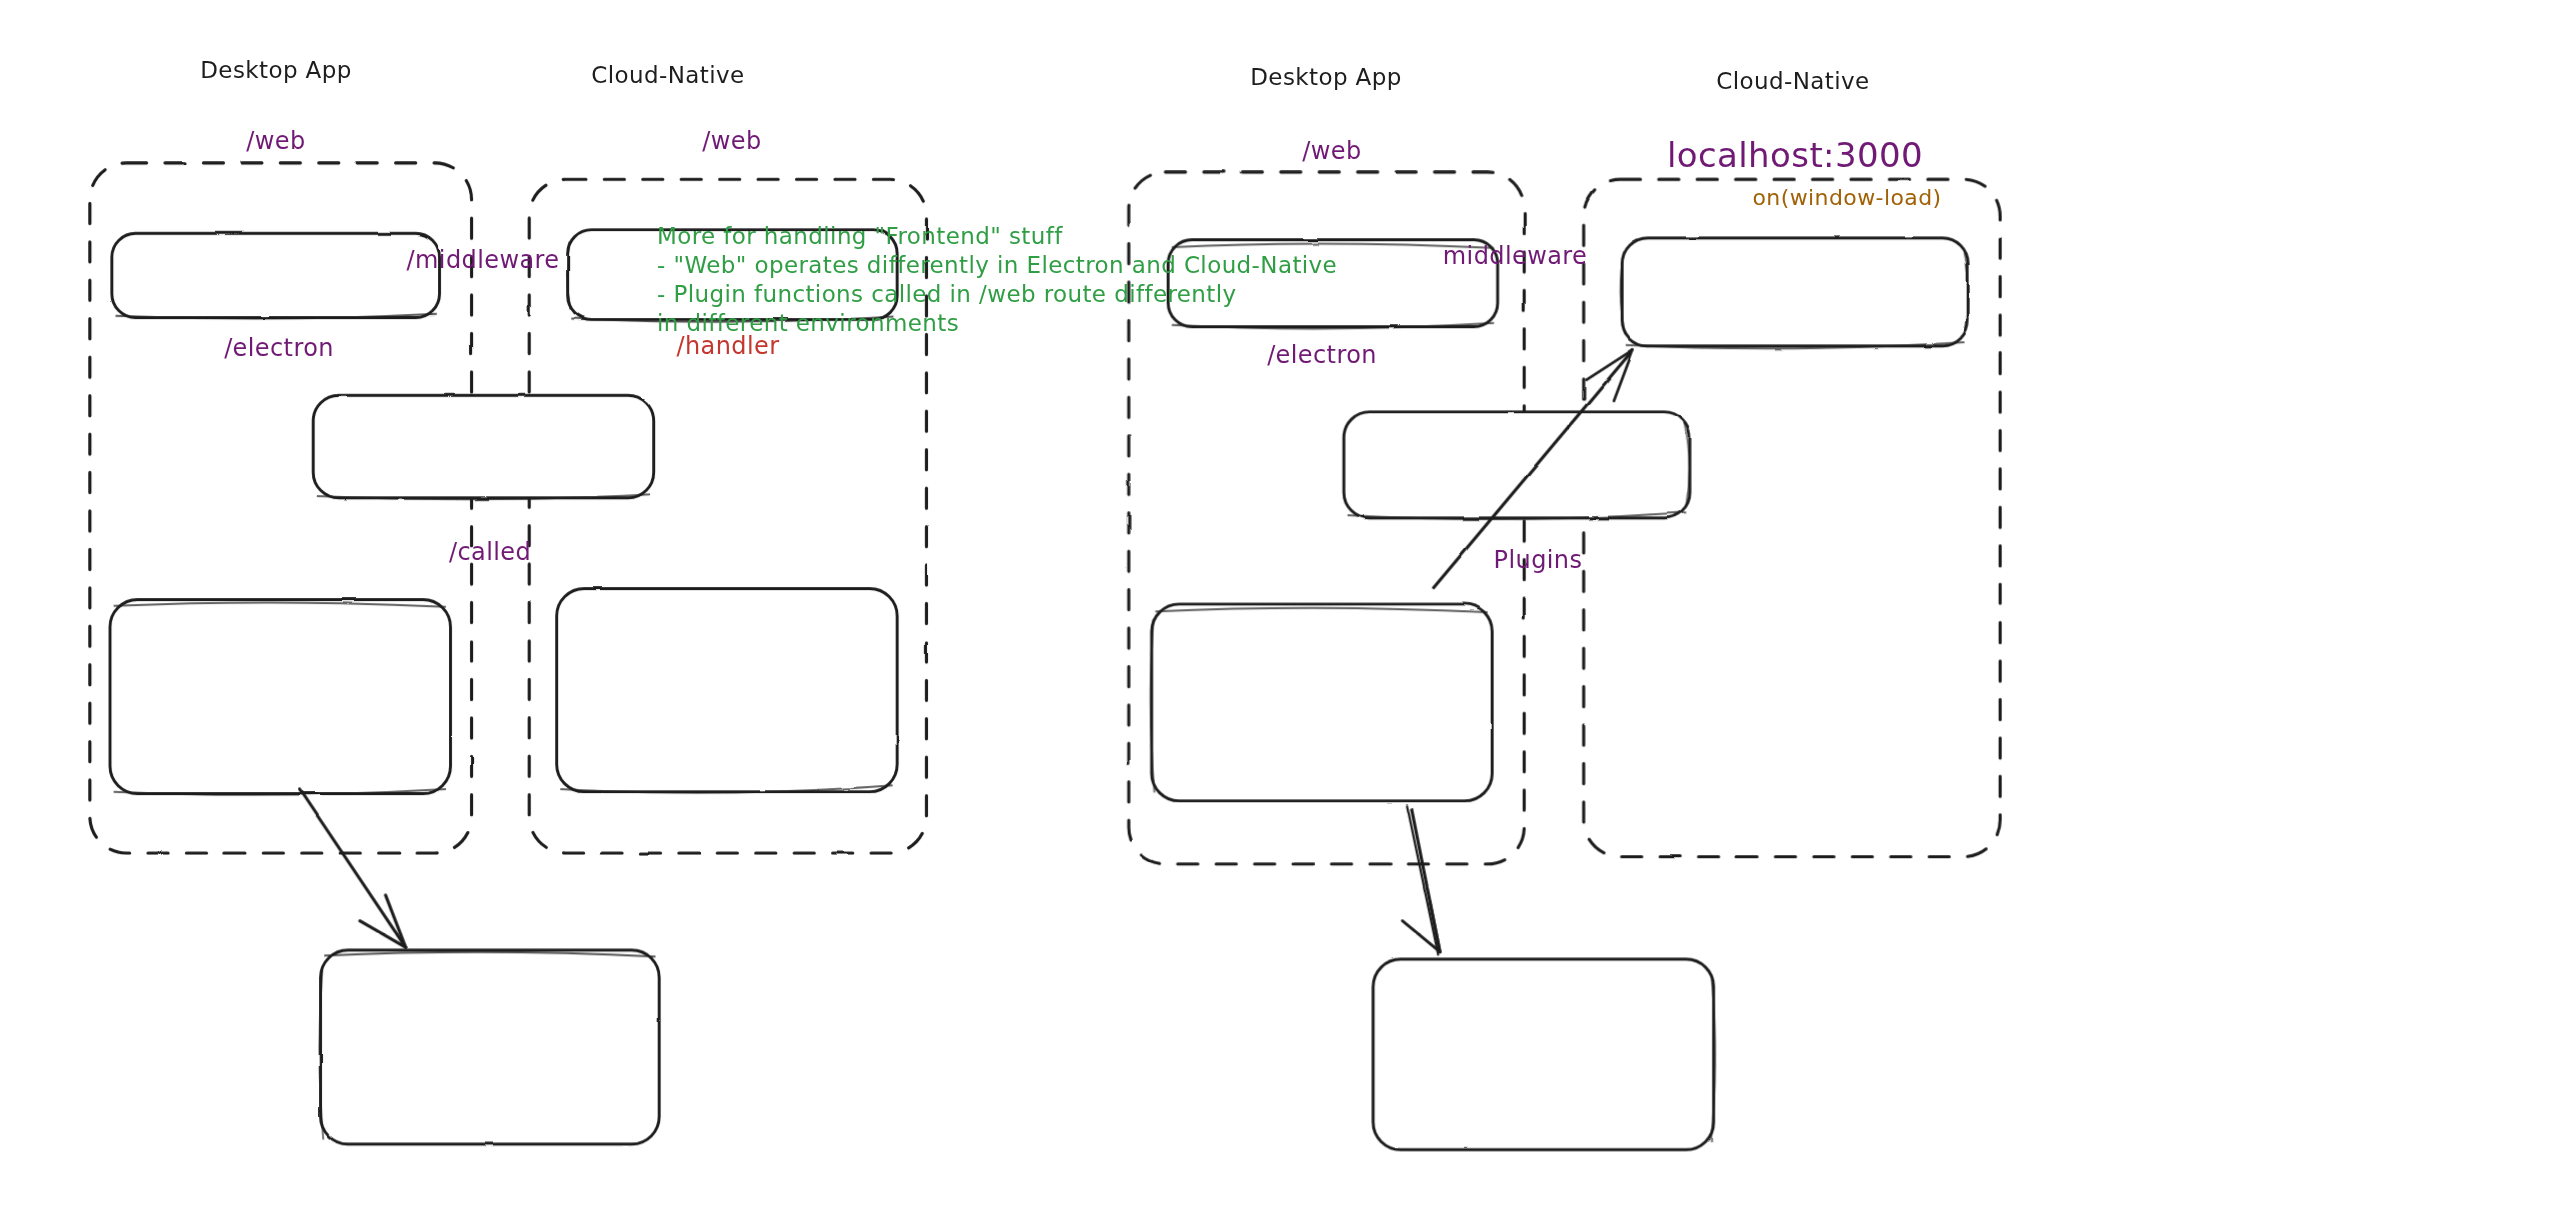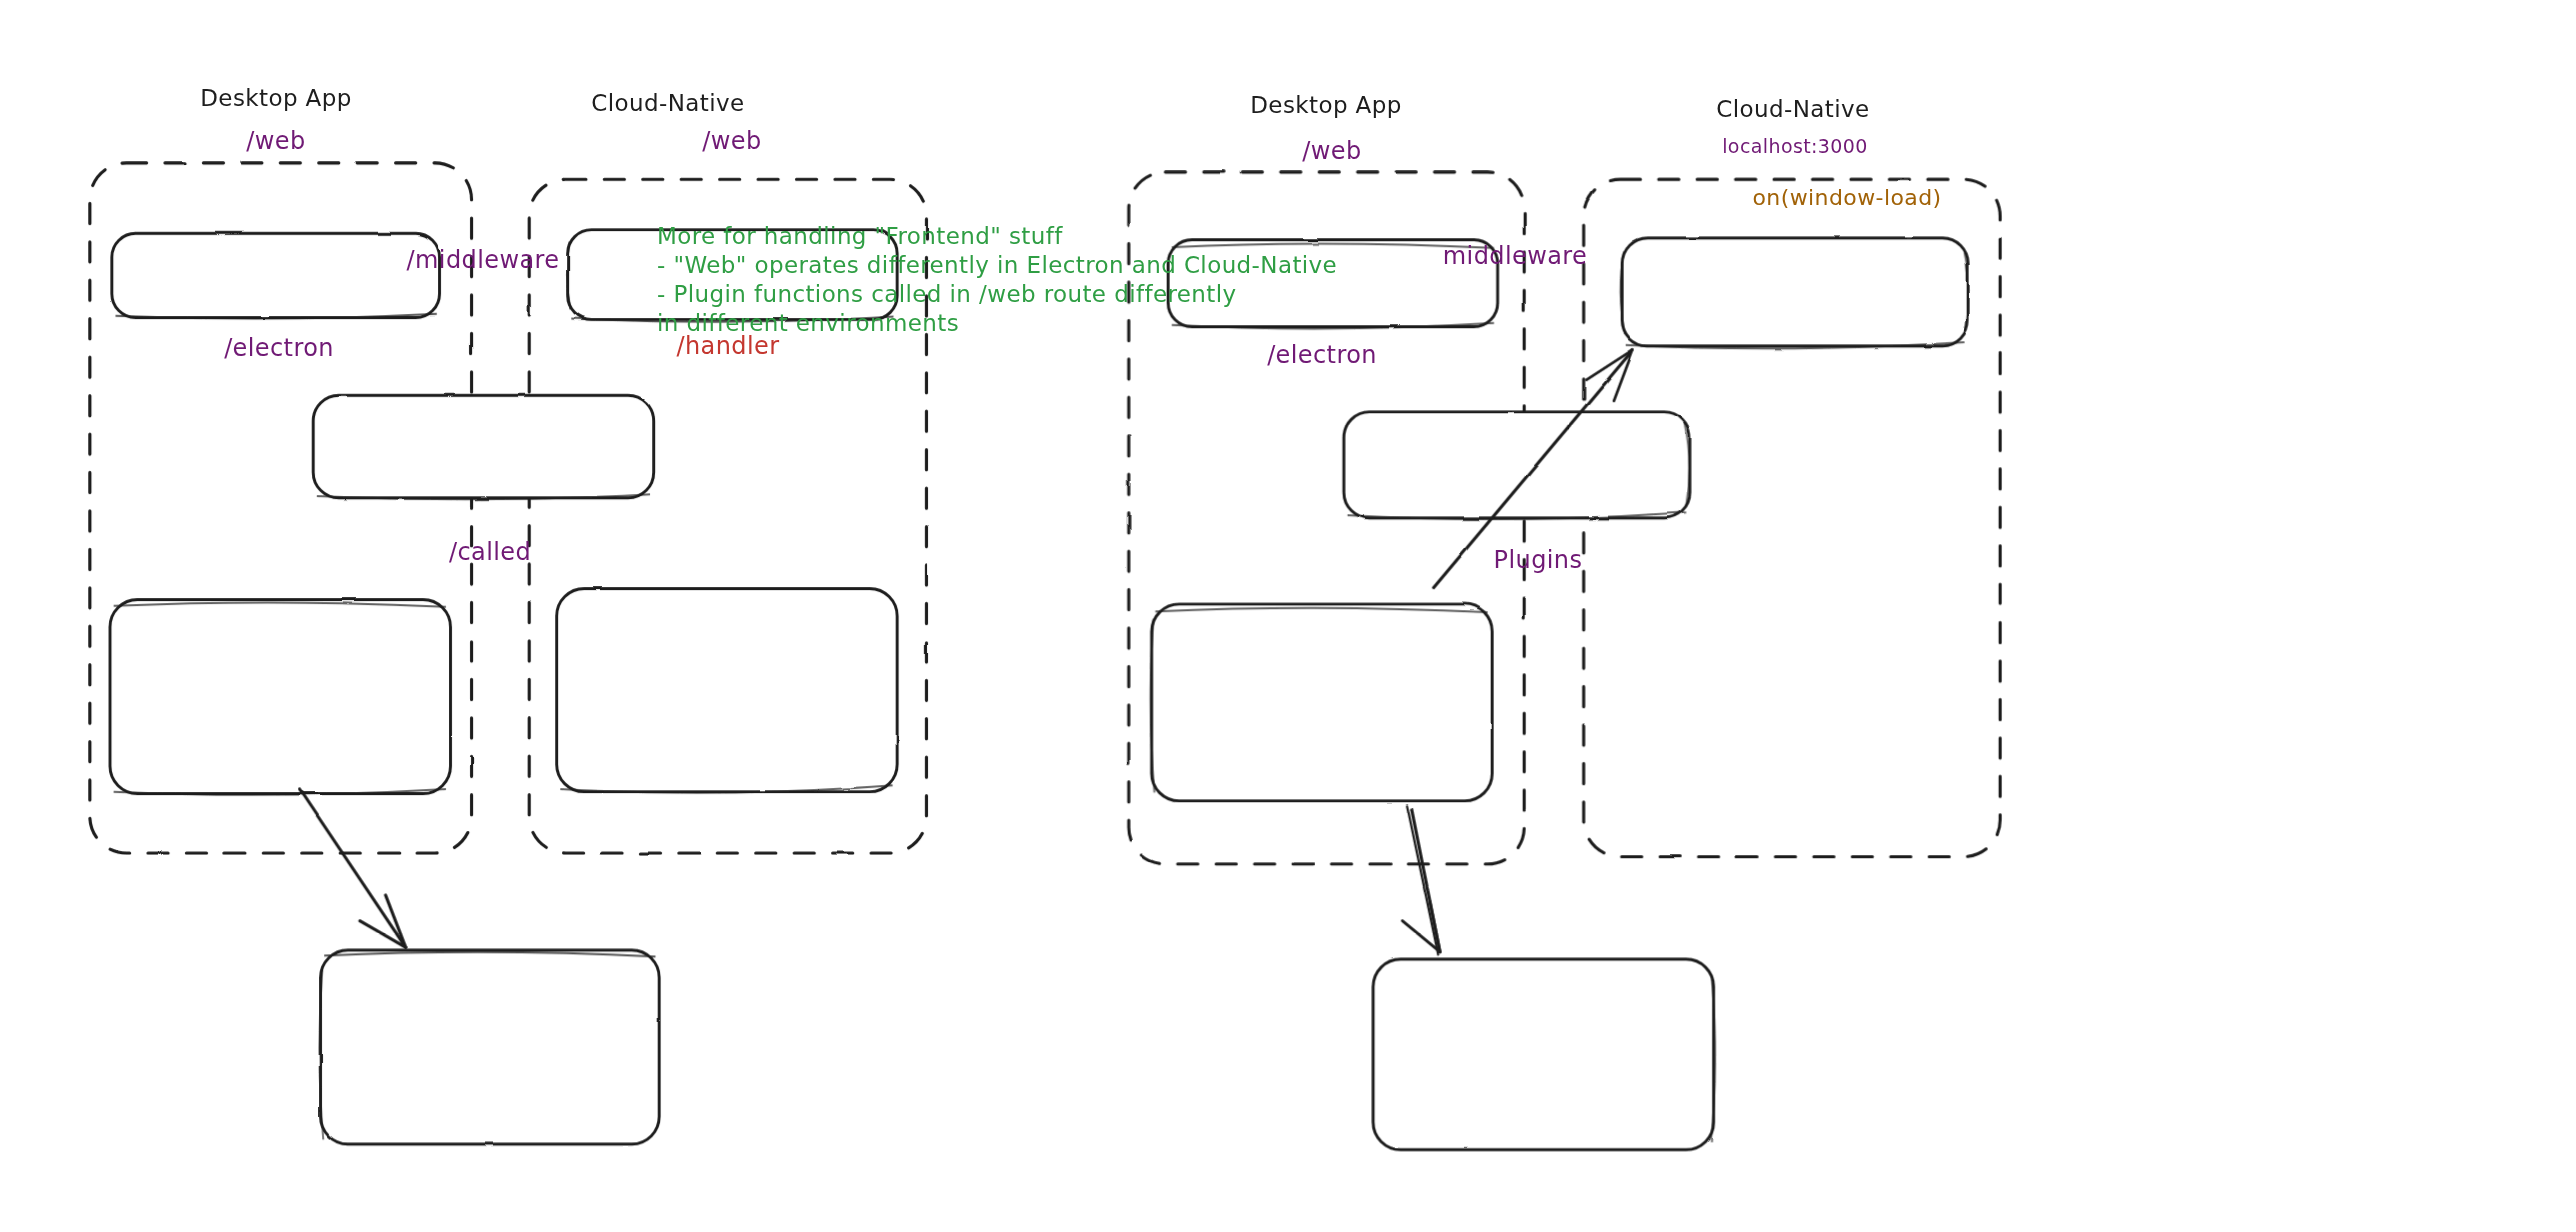--- a/index.html
+++ b/index.html
@@ -39,29 +39,28 @@
     white-space: pre;
     font-family: "DejaVu Sans", sans-serif;
     color: #1e1e1e;
     pointer-events: auto;
     letter-spacing: 0.4px;
   }
   .group-title {
     font-size: 23px;
     color: #1e1e1e;
     transform: translateX(-50%);
-    margin-top: 28px;
   }
   .box-label {
     font-size: 24px;
     color: #701a75;
     transform: translateX(-50%);
   }
   .box-label.big {
-    font-size: 19px;
+    font-size: 34px;
   }
   .note {
     font-size: 23px;
     line-height: 29px;
   }
   .note.green { color: #2f9e44; }
   .note.red   { color: #c4372f; }
   .sub-red {
     font-size: 22px;
     color: #a16207;

